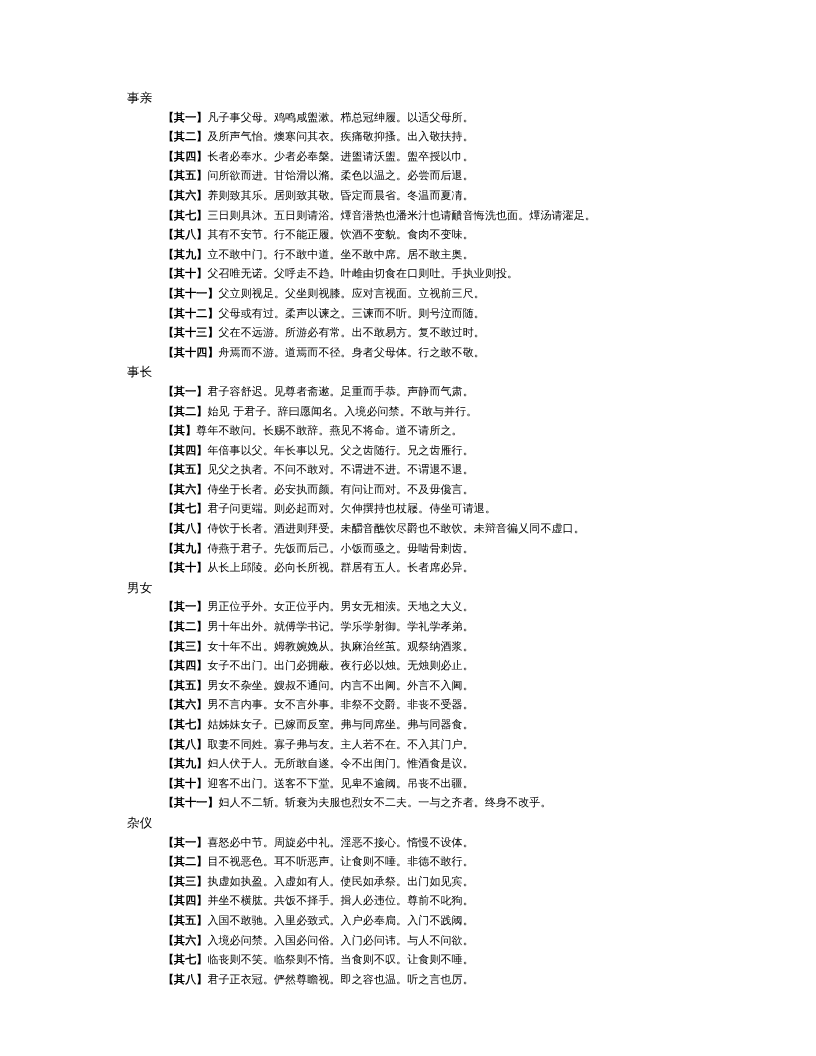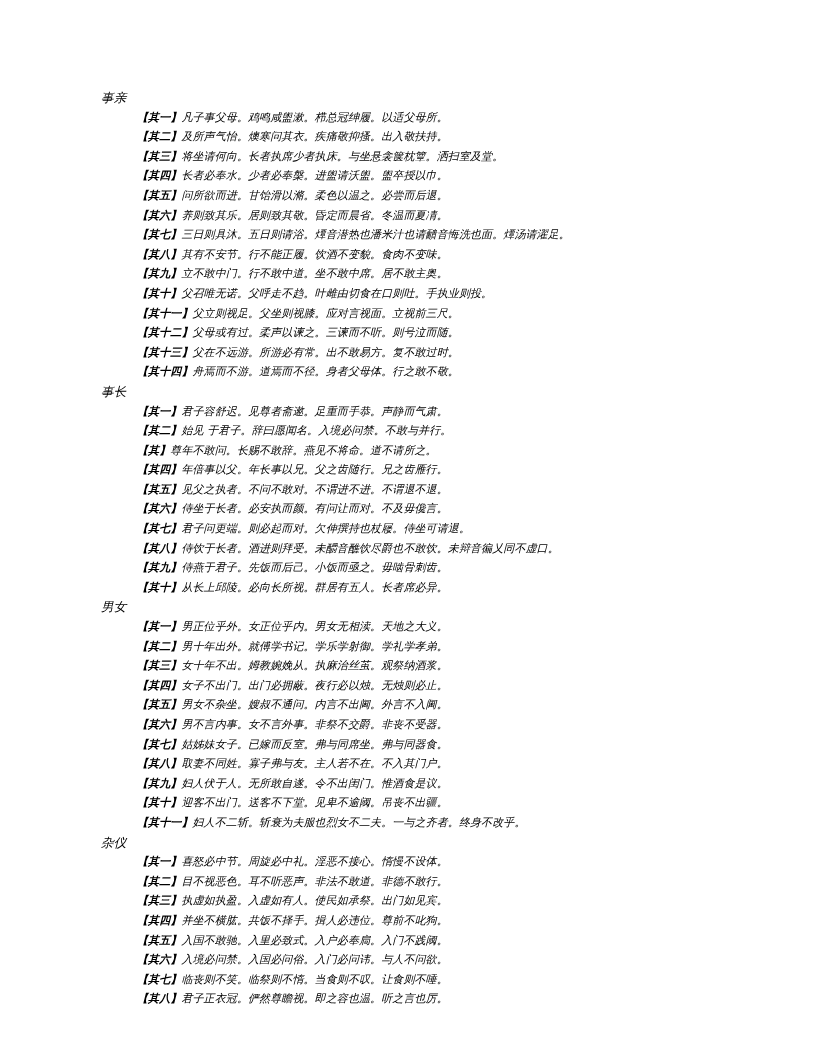--- a/index.html
+++ b/index.html
@@ -15,24 +15,23 @@
   .page {
     width: 816px;
     height: 1056px;
     position: relative;
     background: #ffffff;
     box-sizing: border-box;
     overflow: hidden;
   }
   .content {
     position: absolute;
-    left: 101px;
+    left: 127px;
     top: 88px;
     width: 640px;
-    font-style: italic;
   }
   .section {
     margin: 0 0 0 0;
   }
   .section-title {
     font-size: 12.5px;
     line-height: 19.6px;
     letter-spacing: 0.2px;
     white-space: nowrap;
     font-weight: normal;
@@ -62,21 +61,20 @@
 </head>
 <body>
 
 <div class="page">
   <div class="content" id="doc-body">
       <div class="section">
         <div class="section-title">事亲</div>
         <div class="entries">
           <div class="entry"><span class="entry-num">【其一】</span><span class="entry-text">凡子事父母。鸡鸣咸盥漱。栉总冠绅履。以适父母所。</span></div>
           <div class="entry"><span class="entry-num">【其二】</span><span class="entry-text">及所声气怡。燠寒问其衣。疾痛敬抑搔。出入敬扶持。</span></div>
-          <div class="entry"><span class="entry-num">【其三】</span><span class="entry-text">将坐请何向。长者执席少者执床。与坐悬衾箧枕簟。洒扫室及堂。</span></div>
           <div class="entry"><span class="entry-num">【其四】</span><span class="entry-text">长者必奉水。少者必奉槃。进盥请沃盥。盥卒授以巾。</span></div>
           <div class="entry"><span class="entry-num">【其五】</span><span class="entry-text">问所欲而进。甘饴滑以滫。柔色以温之。必尝而后退。</span></div>
           <div class="entry"><span class="entry-num">【其六】</span><span class="entry-text">养则致其乐。居则致其敬。昏定而晨省。冬温而夏凊。</span></div>
           <div class="entry"><span class="entry-num">【其七】</span><span class="entry-text">三日则具沐。五日则请浴。燂音潜热也潘米汁也请靧音悔洗也面。燂汤请濯足。</span></div>
           <div class="entry"><span class="entry-num">【其八】</span><span class="entry-text">其有不安节。行不能正履。饮酒不变貌。食肉不变味。</span></div>
           <div class="entry"><span class="entry-num">【其九】</span><span class="entry-text">立不敢中门。行不敢中道。坐不敢中席。居不敢主奥。</span></div>
           <div class="entry"><span class="entry-num">【其十】</span><span class="entry-text">父召唯无诺。父呼走不趋。叶雌由切食在口则吐。手执业则投。</span></div>
           <div class="entry"><span class="entry-num">【其十一】</span><span class="entry-text">父立则视足。父坐则视膝。应对言视面。立视前三尺。</span></div>
           <div class="entry"><span class="entry-num">【其十二】</span><span class="entry-text">父母或有过。柔声以谏之。三谏而不听。则号泣而随。</span></div>
           <div class="entry"><span class="entry-num">【其十三】</span><span class="entry-text">父在不远游。所游必有常。出不敢易方。复不敢过时。</span></div>
@@ -111,21 +109,21 @@
           <div class="entry"><span class="entry-num">【其八】</span><span class="entry-text">取妻不同姓。寡子弗与友。主人若不在。不入其门户。</span></div>
           <div class="entry"><span class="entry-num">【其九】</span><span class="entry-text">妇人伏于人。无所敢自遂。令不出闺门。惟酒食是议。</span></div>
           <div class="entry"><span class="entry-num">【其十】</span><span class="entry-text">迎客不出门。送客不下堂。见卑不逾阈。吊丧不出疆。</span></div>
           <div class="entry"><span class="entry-num">【其十一】</span><span class="entry-text">妇人不二斩。斩衰为夫服也烈女不二夫。一与之齐者。终身不改乎。</span></div>
         </div>
       </div>
       <div class="section">
         <div class="section-title">杂仪</div>
         <div class="entries">
           <div class="entry"><span class="entry-num">【其一】</span><span class="entry-text">喜怒必中节。周旋必中礼。淫恶不接心。惰慢不设体。</span></div>
-          <div class="entry"><span class="entry-num">【其二】</span><span class="entry-text">目不视恶色。耳不听恶声。非法不敢道。非德不敢行。</span></div>
+          <div class="entry"><span class="entry-num">【其二】</span><span class="entry-text">目不视恶色。耳不听恶声。让食则不唾。非德不敢行。</span></div>
           <div class="entry"><span class="entry-num">【其三】</span><span class="entry-text">执虚如执盈。入虚如有人。使民如承祭。出门如见宾。</span></div>
           <div class="entry"><span class="entry-num">【其四】</span><span class="entry-text">并坐不横肱。共饭不择手。揖人必违位。尊前不叱狗。</span></div>
           <div class="entry"><span class="entry-num">【其五】</span><span class="entry-text">入国不敢驰。入里必致式。入户必奉扃。入门不践阈。</span></div>
           <div class="entry"><span class="entry-num">【其六】</span><span class="entry-text">入境必问禁。入国必问俗。入门必问讳。与人不问欲。</span></div>
           <div class="entry"><span class="entry-num">【其七】</span><span class="entry-text">临丧则不笑。临祭则不惰。当食则不叹。让食则不唾。</span></div>
           <div class="entry"><span class="entry-num">【其八】</span><span class="entry-text">君子正衣冠。俨然尊瞻视。即之容也温。听之言也厉。</span></div>
         </div>
       </div>
     </div>
 </div>

